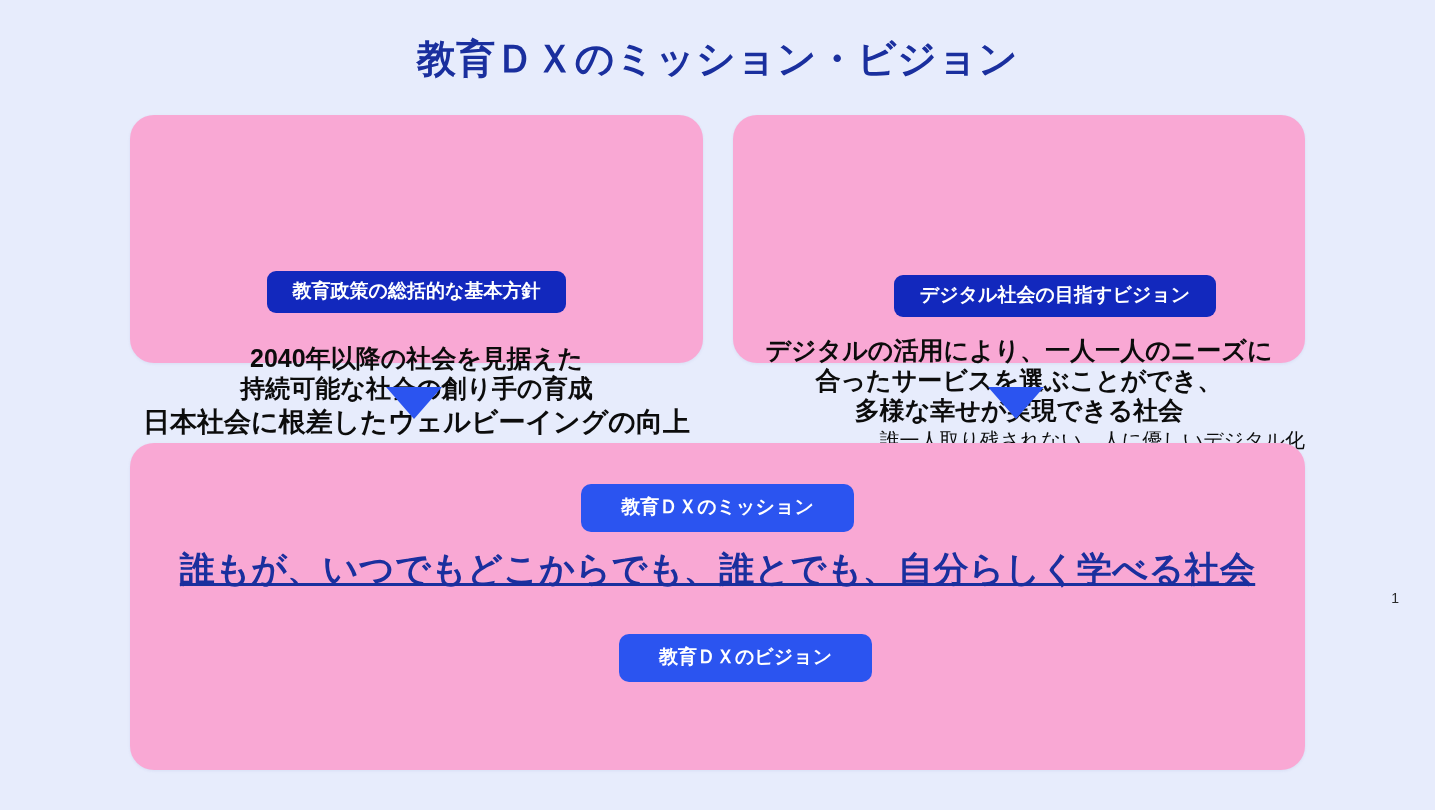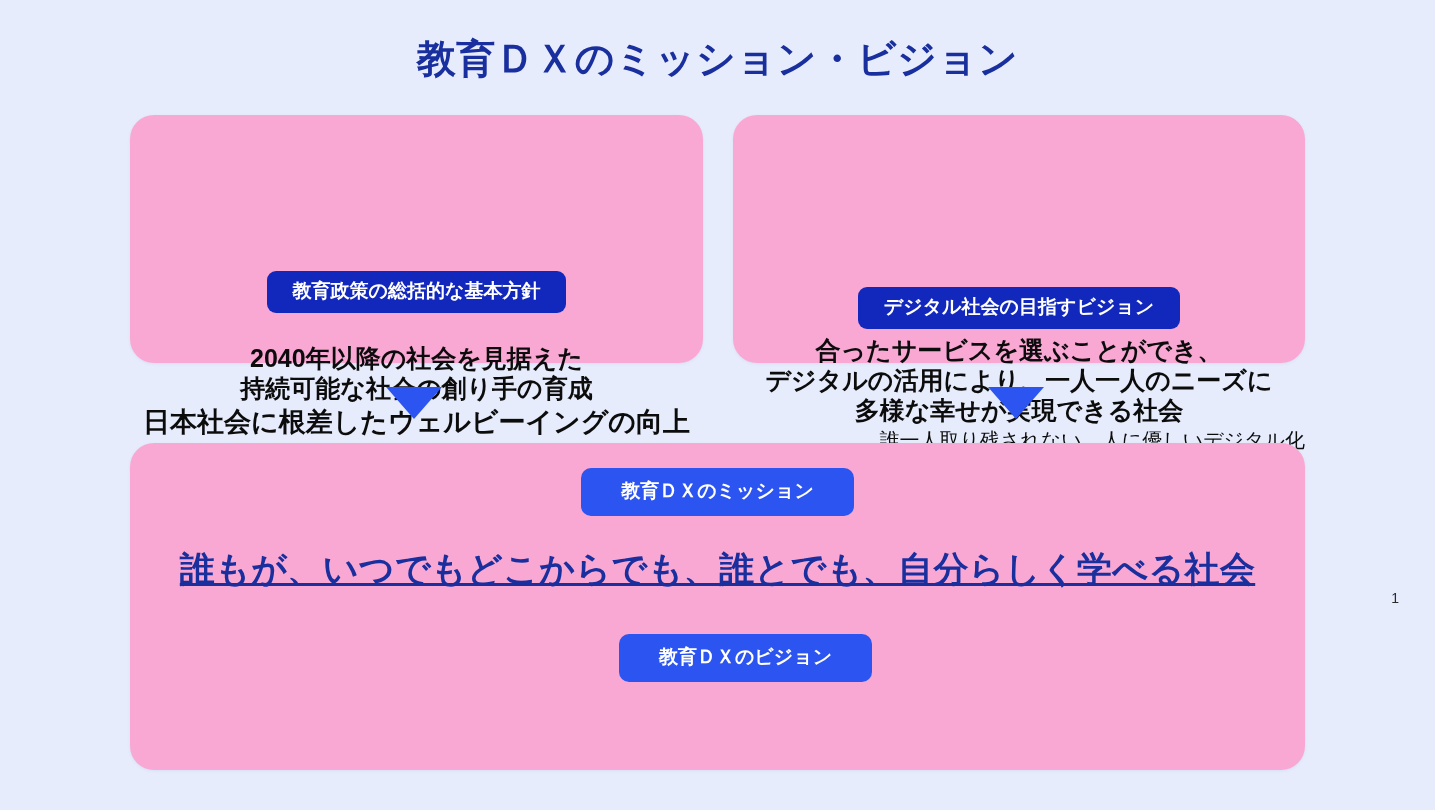--- a/index.html
+++ b/index.html
@@ -85,22 +85,22 @@
     border-radius: 10px;
   }
 
   .badge-row {
     position: absolute;
     left: 0;
     width: 100%;
     text-align: center;
   }
   #badge-policy-row  { top: 156px; }
-  #badge-digital-row { top: 172px; }
-  #badge-mission-row { top: 25px; }
+  #badge-digital-row { top: 160px; margin-left: 36px; }
+  #badge-mission-row { top: 41px; }
   #badge-vision-row  { top: 191px; margin-left: 28px; }
 
   
   .card-body {
     position: absolute;
     left: 0;
     width: 100%;
     text-align: center;
     color: #0c0c0c;
   }
@@ -190,22 +190,22 @@
     </div>
   </div>
 
   <div class="card" id="card-digital">
 
     <div class="badge-row" id="badge-digital-row">
       <span class="badge badge-dark">デジタル社会の目指すビジョン</span>
     </div>
 
     <div class="card-body" id="digital-body">
+      <div class="line-bold-l">デジタルの活用により、一人一人のニーズに</div>
       <div class="line-bold-l">合ったサービスを選ぶことができ、</div>
-      <div class="line-bold-l">デジタルの活用により、一人一人のニーズに</div>
       <div class="line-bold-l">多様な幸せが実現できる社会</div>
       <div class="line-plain">誰一人取り残されない、人に優しいデジタル化</div>
     </div>
   </div>
 
   <div class="arrow-down" id="arrow-left-col"></div>
   <div class="arrow-down" id="arrow-right-col"></div>
 
   <div class="card" id="card-missionvision">
 

